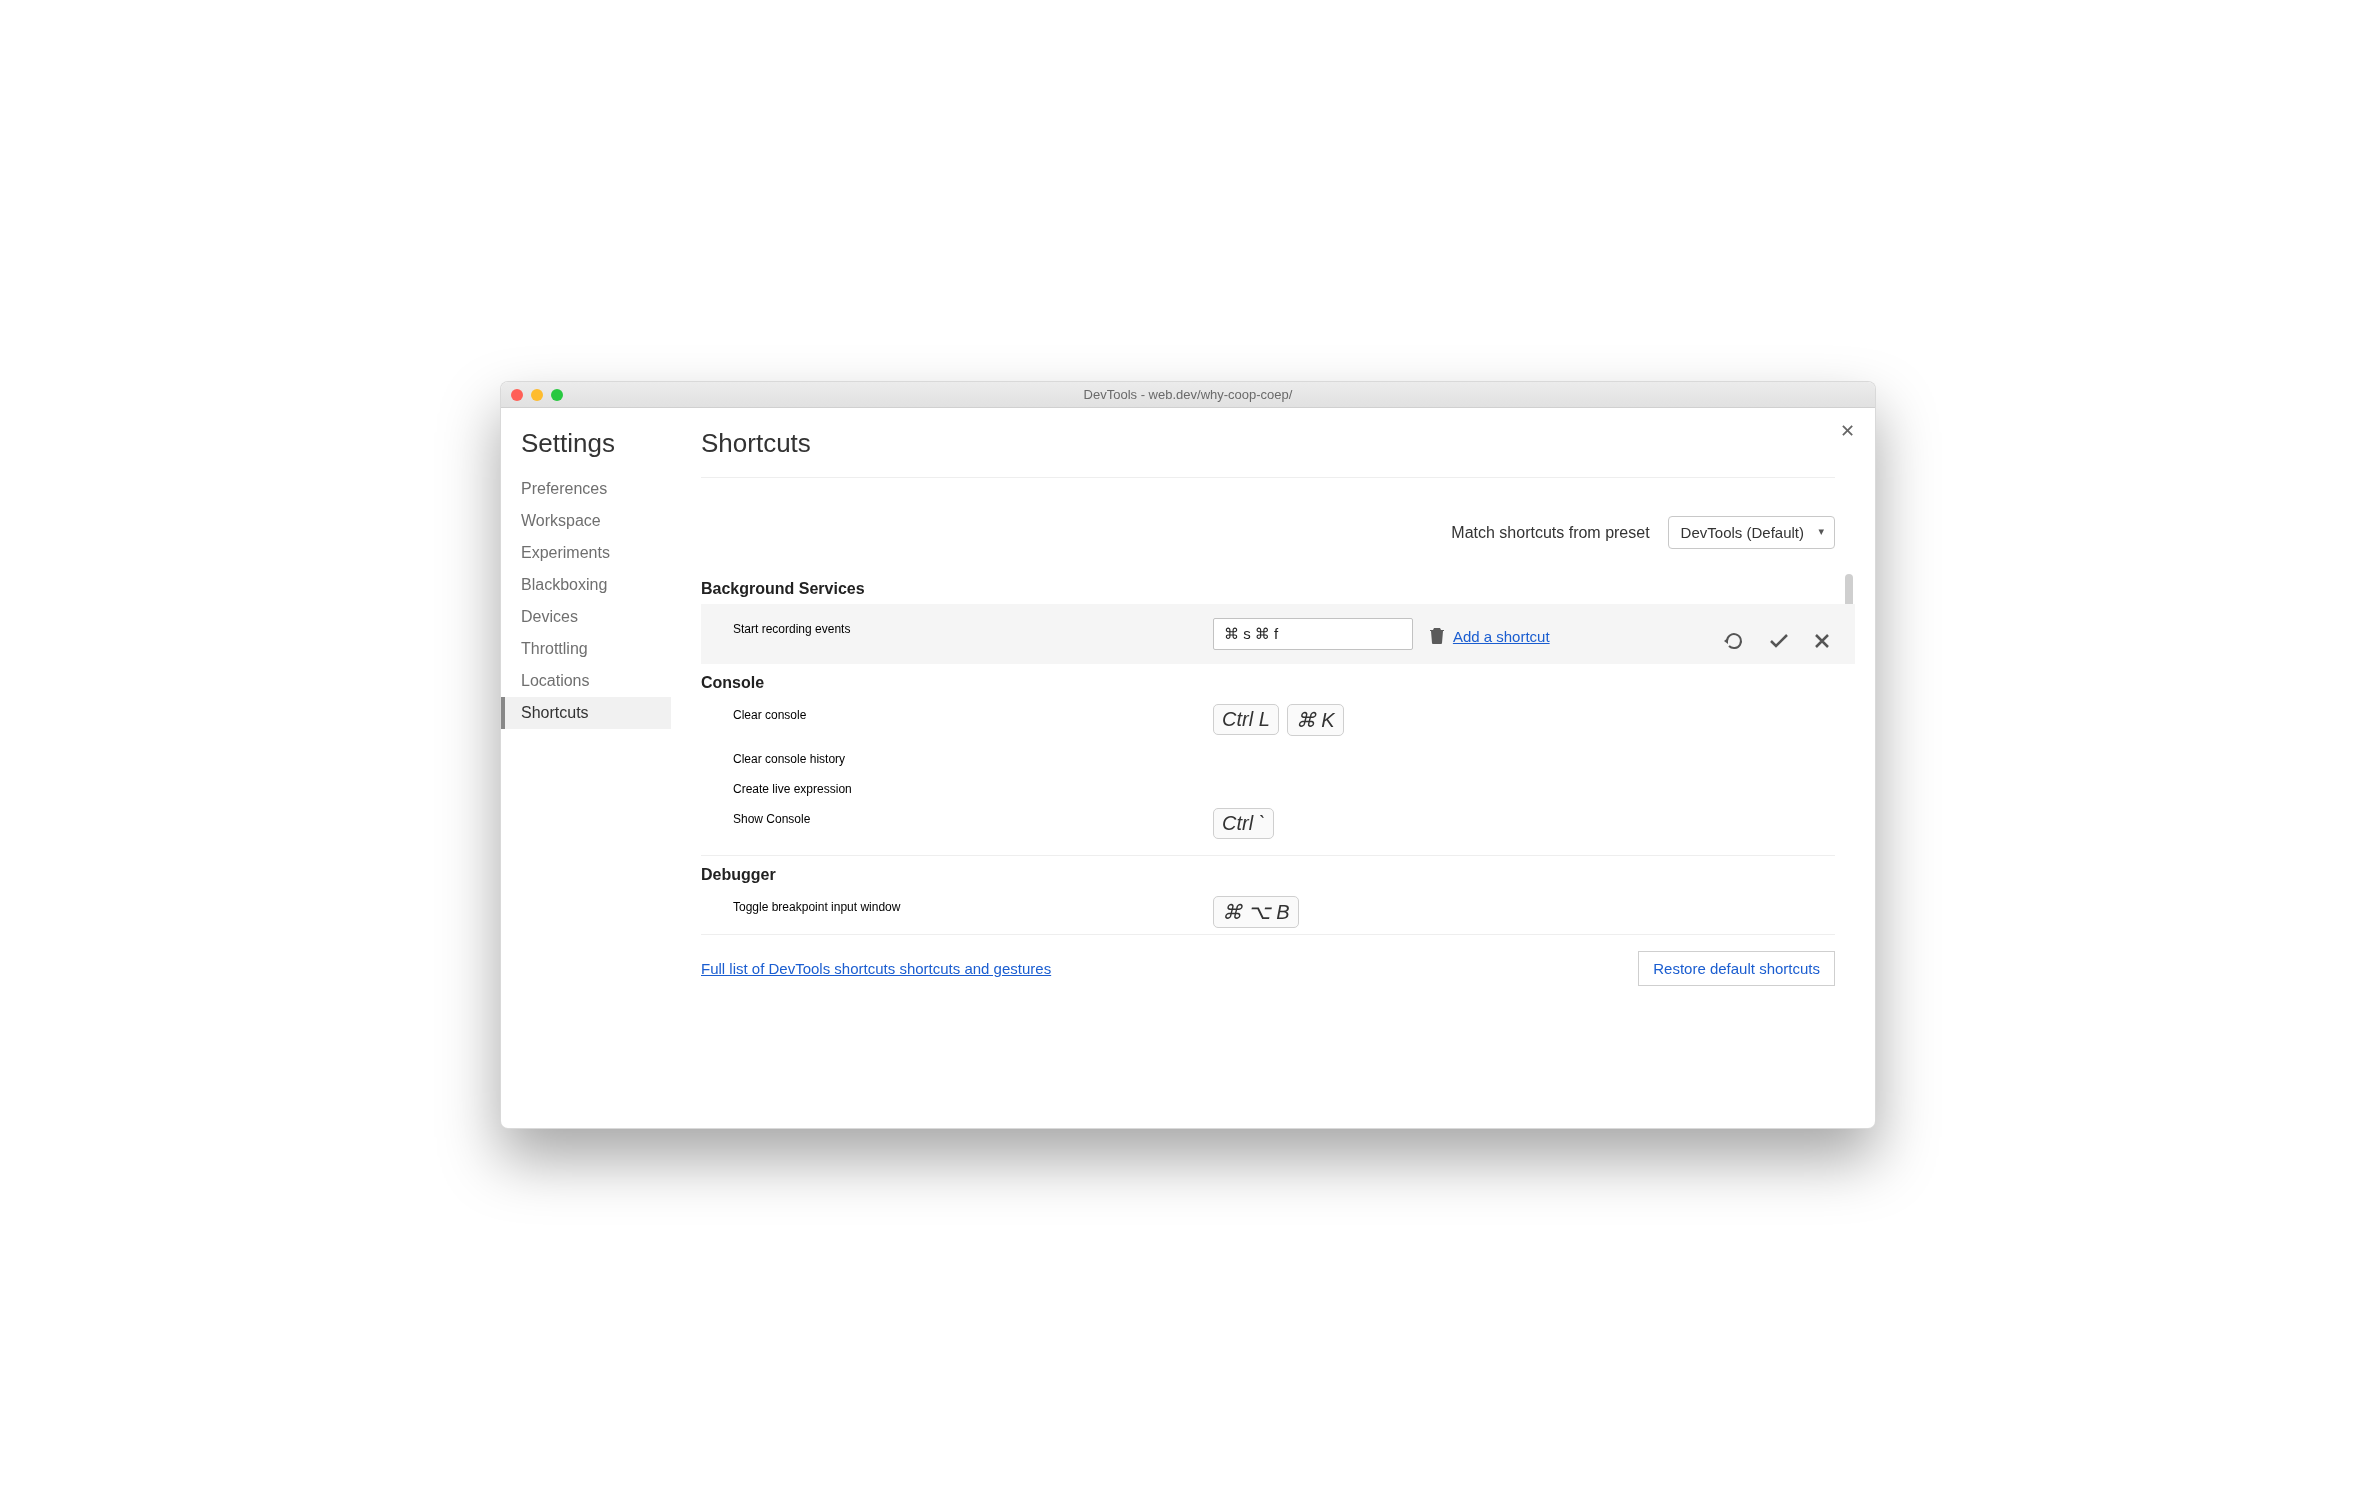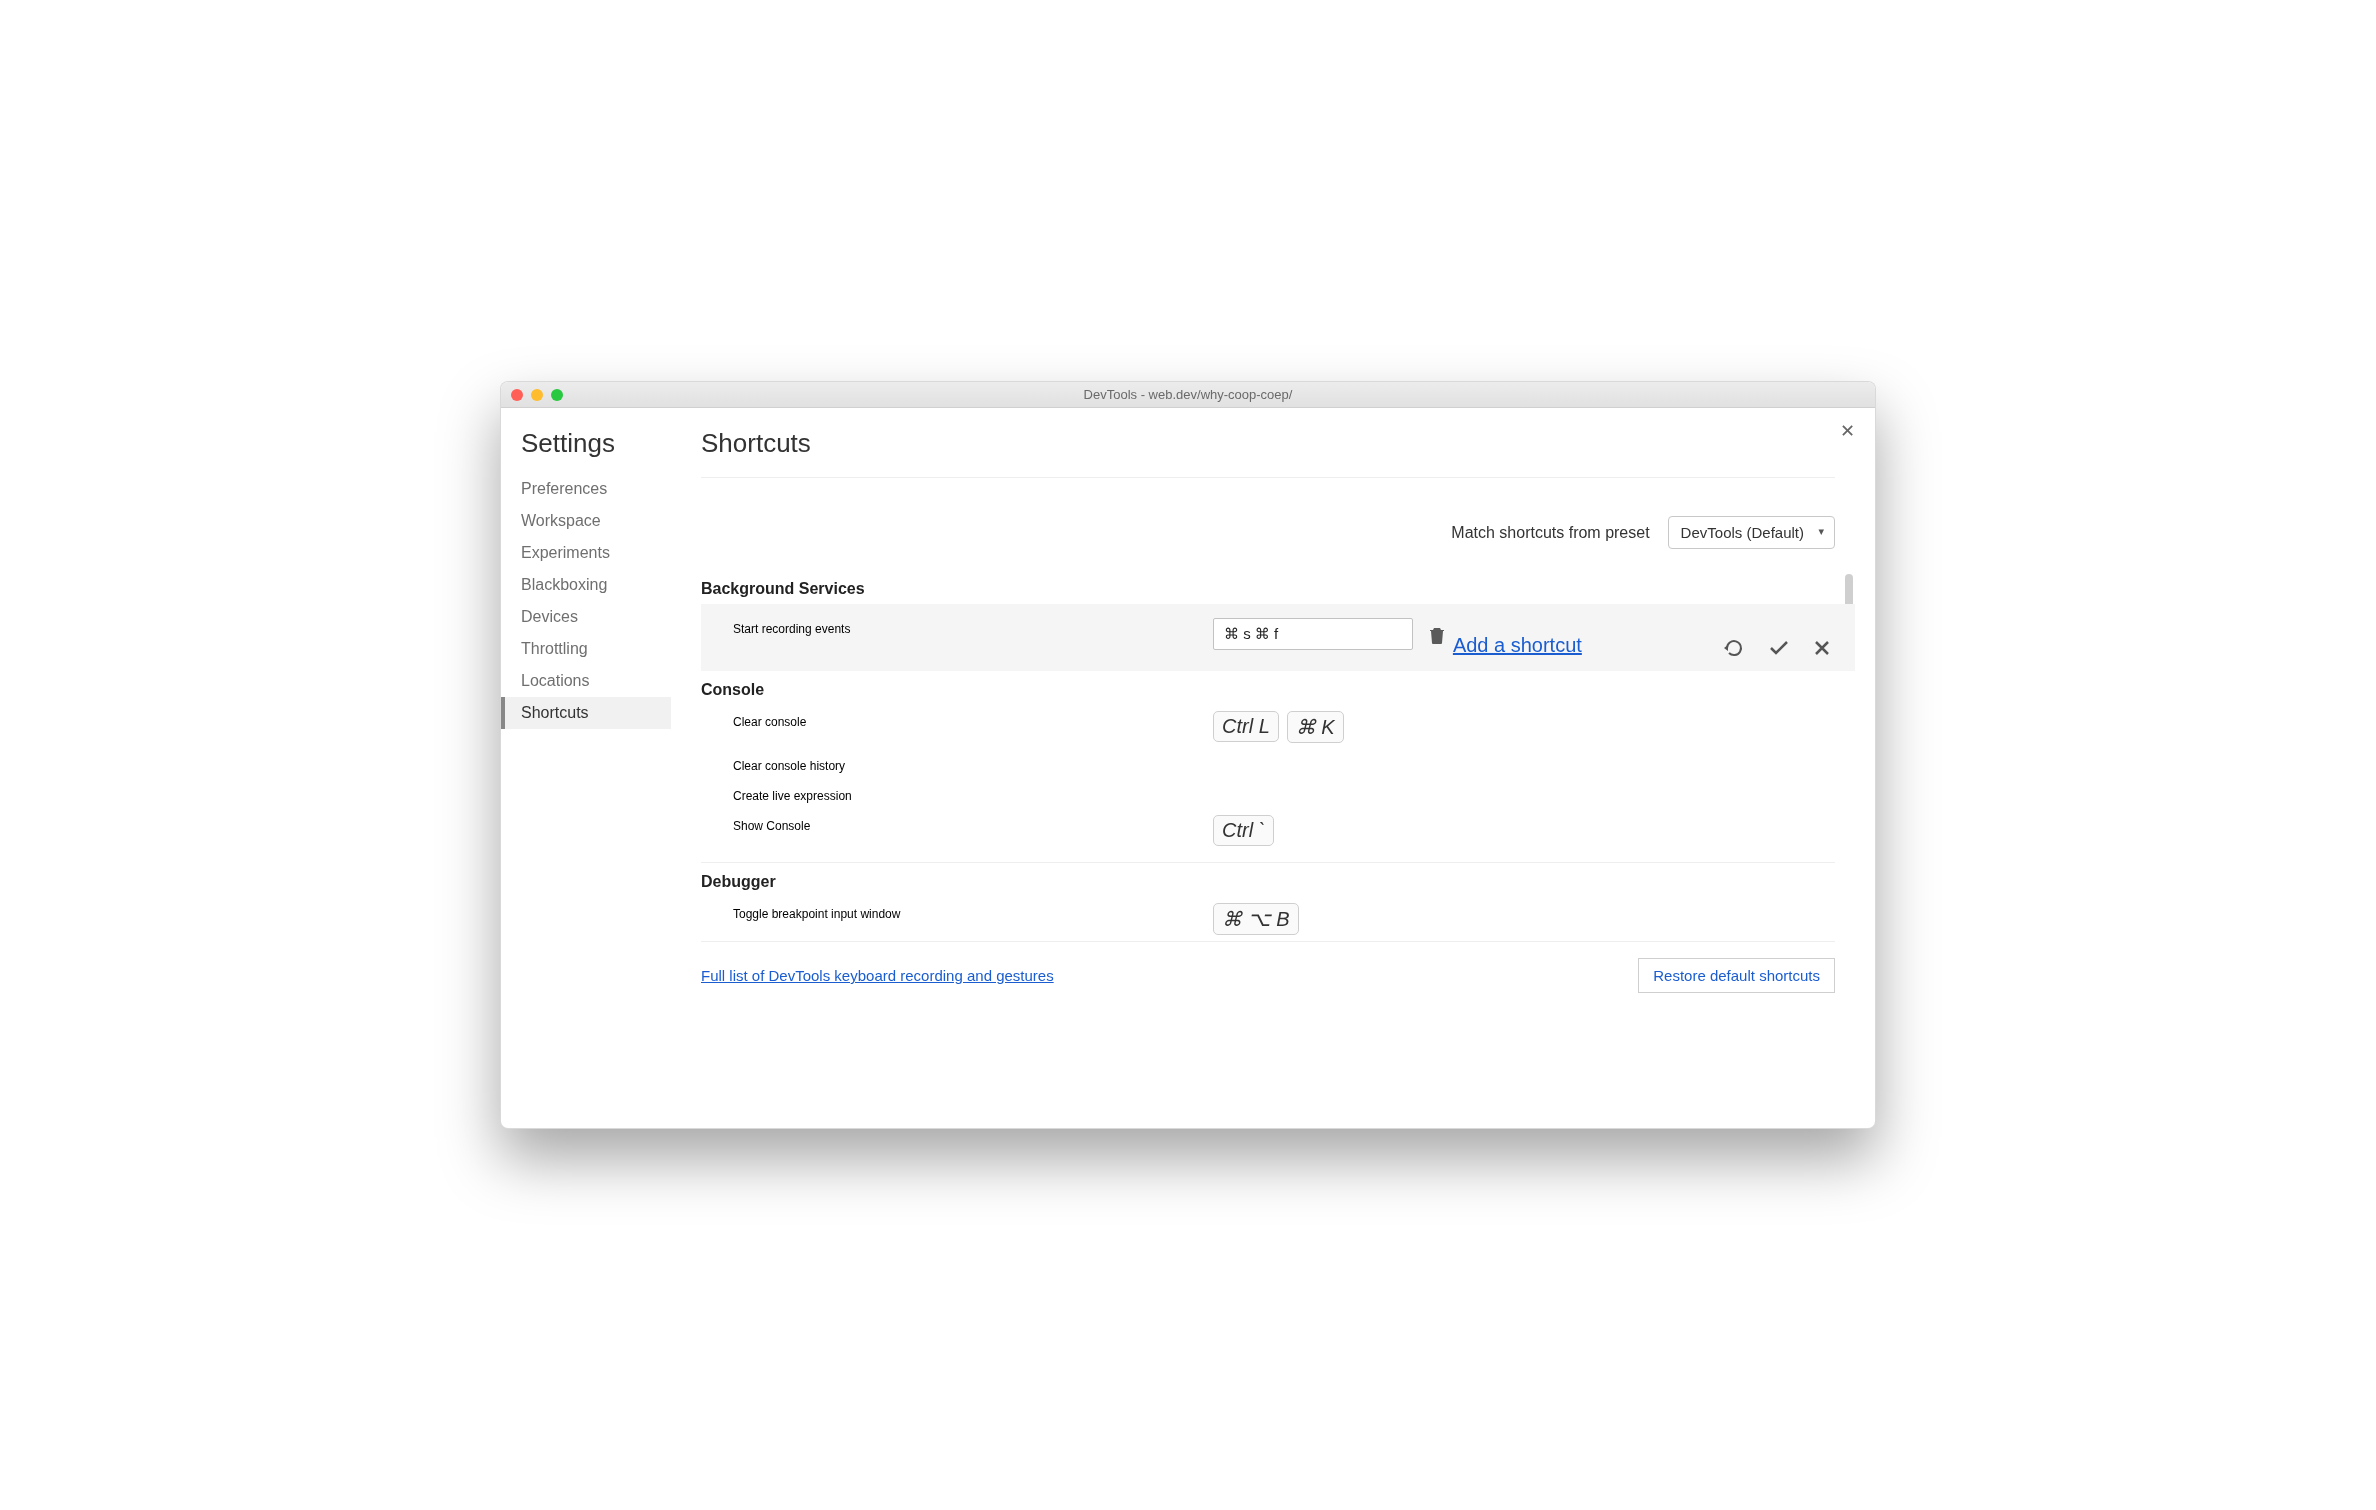--- a/index.html
+++ b/index.html
@@ -119,22 +119,22 @@
     border:1px solid #c2c2c2;background:#fff;
     border-radius:2px;
     padding:6px 10px;font-size:15px;width:200px;
     display:inline-flex;align-items:center;gap:6px;
   }
   .trash-icon {
     display:inline-flex;margin-left:12px;color:#5a5a5a;cursor:pointer;
     vertical-align:middle;
   }
   .add-link {
-    color:#1a5dd0;font-size:20px;text-decoration:underline;cursor:pointer;
-    margin-top:16px;display:inline-block;
+    color:#1a5dd0;font-size:15px;text-decoration:underline;cursor:pointer;
+    margin-top:10px;display:inline-block;
   }
   .edit-actions {
     position:absolute;right:24px;bottom:14px;
     display:flex;gap:24px;color:#555;
   }
   .edit-actions span{cursor:pointer;display:inline-flex;}
   .section-divider{border-top:1px solid #eee;margin:10px 0 0;}
   .footer {
     border-top:1px solid #eee;
     display:flex;justify-content:space-between;align-items:center;
@@ -254,19 +254,19 @@
         <div class="section-title">Debugger</div>
         <div class="row">
           <div class="label">Toggle breakpoint input window</div>
           <div class="keys">
                 <span class="keycap">⌘ ⌥ B</span>
               </div>
         </div>
       </div>
 
       <div class="footer">
-        <a href="#">Full list of DevTools keyboard recording and gestures</a>
+        <a href="#">Full list of DevTools shortcuts shortcuts and gestures</a>
         <button class="restore-btn">Restore default shortcuts</button>
       </div>
     </main>
   </div>
 </div>
 </div>
 
 </body></html>

